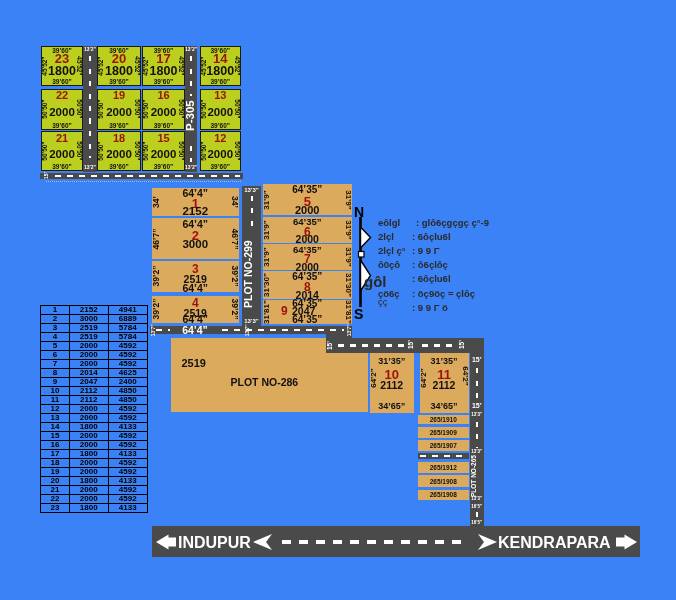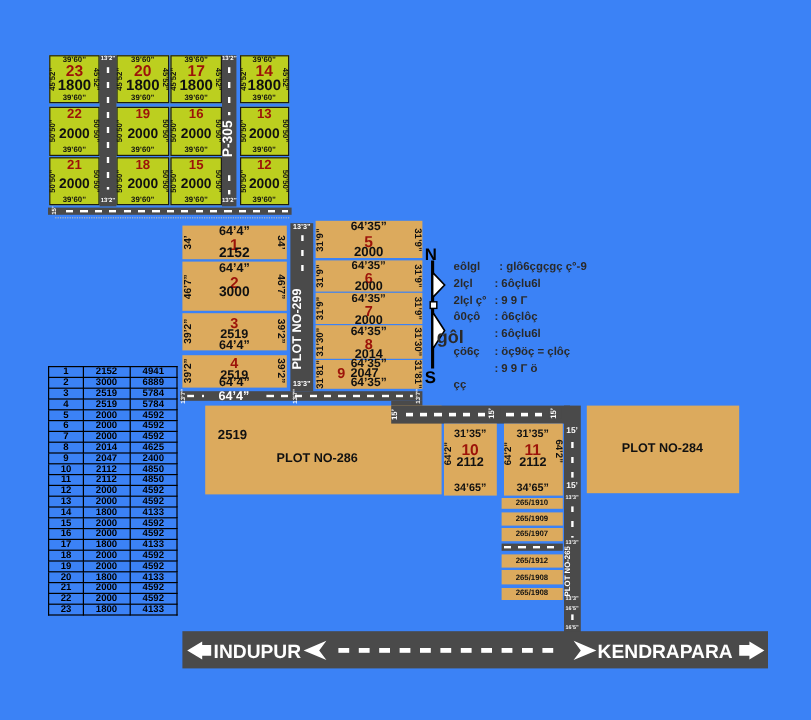--- a/index.html
+++ b/index.html
@@ -233,21 +233,21 @@
 <div class="abs" style="left:378px;top:230.7px;width:40px;font-size:9.5px;font-weight:bold;color:#2a2a2a;">2lçl</div>
 <div class="abs" style="left:412px;top:230.7px;font-size:9.5px;font-weight:bold;color:#2a2a2a;">: 6ôçlu6l</div>
 <div class="abs" style="left:378px;top:244.9px;width:40px;font-size:9.5px;font-weight:bold;color:#2a2a2a;">2lçl ç°</div>
 <div class="abs" style="left:412px;top:244.9px;font-size:9.5px;font-weight:bold;color:#2a2a2a;">: 9 9 Γ</div>
 <div class="abs" style="left:378px;top:259.1px;width:40px;font-size:9.5px;font-weight:bold;color:#2a2a2a;">ô0çô</div>
 <div class="abs" style="left:412px;top:259.1px;font-size:9.5px;font-weight:bold;color:#2a2a2a;">: ô6çlôç</div>
 <div class="abs" style="left:364px;top:273.3px;width:40px;font-size:15px;font-weight:bold;color:#2a2a2a;">gôl</div>
 <div class="abs" style="left:412px;top:273.3px;font-size:9.5px;font-weight:bold;color:#2a2a2a;">: 6ôçlu6l</div>
 <div class="abs" style="left:378px;top:287.5px;width:40px;font-size:9.5px;font-weight:bold;color:#2a2a2a;">çö6ç</div>
 <div class="abs" style="left:412px;top:287.5px;font-size:9.5px;font-weight:bold;color:#2a2a2a;">: öç9öç = çlôç</div>
-<div class="abs" style="left:378px;top:315px;width:40px;font-size:9.5px;font-weight:bold;color:#2a2a2a;">çç</div>
+<div class="abs" style="left:378px;top:296px;width:40px;font-size:9.5px;font-weight:normal;color:#2a2a2a;">çç</div>
 <div class="abs" style="left:412px;top:301.7px;font-size:9.5px;font-weight:bold;color:#2a2a2a;">: 9 9 Γ ö</div>
 
 <div class="rd" style="left:150px;top:325.5px;width:201.5px;height:8.5px;"></div>
 <div class="rd" style="left:325.5px;top:334px;width:26px;height:5px;"></div>
 <div class="dashH" style="left:156px;top:328.5px;width:14px;height:2.5px;"></div>
 <div class="dim wt" style="left:170px;top:325px;width:50px;text-align:center;font-size:10.5px;">64’4”</div>
 <div class="dashH" style="left:222px;top:328.5px;width:122px;height:2.5px;"></div>
 <div class="vrt" style="left:149px;top:325.5px;width:8px;height:8.5px;font-size:5px;color:#fff;display:flex;align-items:center;justify-content:center;transform:rotate(-90deg);">13’7”</div>
 <div class="vrt" style="left:243px;top:325.5px;width:8px;height:8.5px;font-size:5px;color:#fff;display:flex;align-items:center;justify-content:center;transform:rotate(-90deg);">13’7”</div>
 <div class="vrt" style="left:345px;top:325.5px;width:8px;height:8.5px;font-size:5px;color:#fff;display:flex;align-items:center;justify-content:center;transform:rotate(-90deg);">13’7”</div>
@@ -273,23 +273,20 @@
 
 <div class="tp" style="left:419.5px;top:352.5px;width:49px;height:60.5px;">
       <div class="dim cen" style="top:4px;font-size:9px;">31’35”</div>
       <div class="dim cen red" style="top:15px;font-size:13px;">11</div>
       <div class="dim cen" style="top:27px;font-size:10.5px;">2112</div>
       <div class="dim cen" style="bottom:2px;font-size:9px;">34’65”</div>
       <div class="vrt" style="left:-12px;top:20px;width:32px;height:10px;font-size:8px;color:#111;display:flex;align-items:center;justify-content:center;transform:rotate(-90deg);">64’2”</div>
       <div class="vrt" style="left:29px;top:18px;width:32px;height:10px;font-size:8px;color:#111;display:flex;align-items:center;justify-content:center;transform:rotate(90deg);">64’2”</div>
     </div>
 
-<div class="tp" style="left:488.5px;top:337.5px;width:127px;height:73.5px;">
-      <div class="dim cen" style="top:31px;font-size:10.5px;">PLOT NO-284</div>
-    </div>
 
 <div class="rd" style="left:470px;top:337.5px;width:13.5px;height:191.5px;"></div>
 <div class="dim wt" style="left:470px;top:356px;width:13.5px;text-align:center;font-size:7px;">15’</div>
 <div class="dashV" style="left:476px;top:368px;width:2px;height:30px;"></div>
 <div class="dim wt" style="left:470px;top:402px;width:13.5px;text-align:center;font-size:7px;">15’</div>
 <div class="dim wt" style="left:470px;top:413px;width:13.5px;text-align:center;font-size:4.5px;">13’3”</div>
 <div class="dashV" style="left:476px;top:422px;width:2px;height:26px;"></div>
 <div class="dim wt" style="left:470px;top:450px;width:13.5px;text-align:center;font-size:4.5px;">13’3”</div>
 <div class="vtxt" style="left:470px;top:455px;width:13.5px;height:43px;font-size:6.5px;">PLOT NO-265</div>
 <div class="dim wt" style="left:470px;top:497px;width:13.5px;text-align:center;font-size:4.5px;">13’3”</div>

